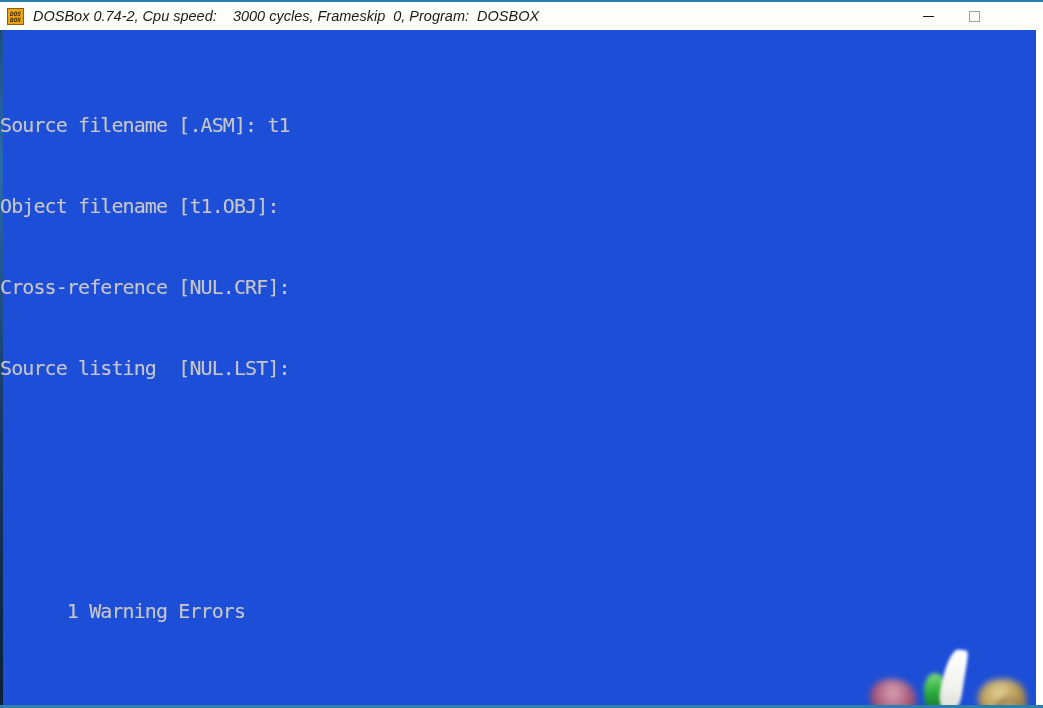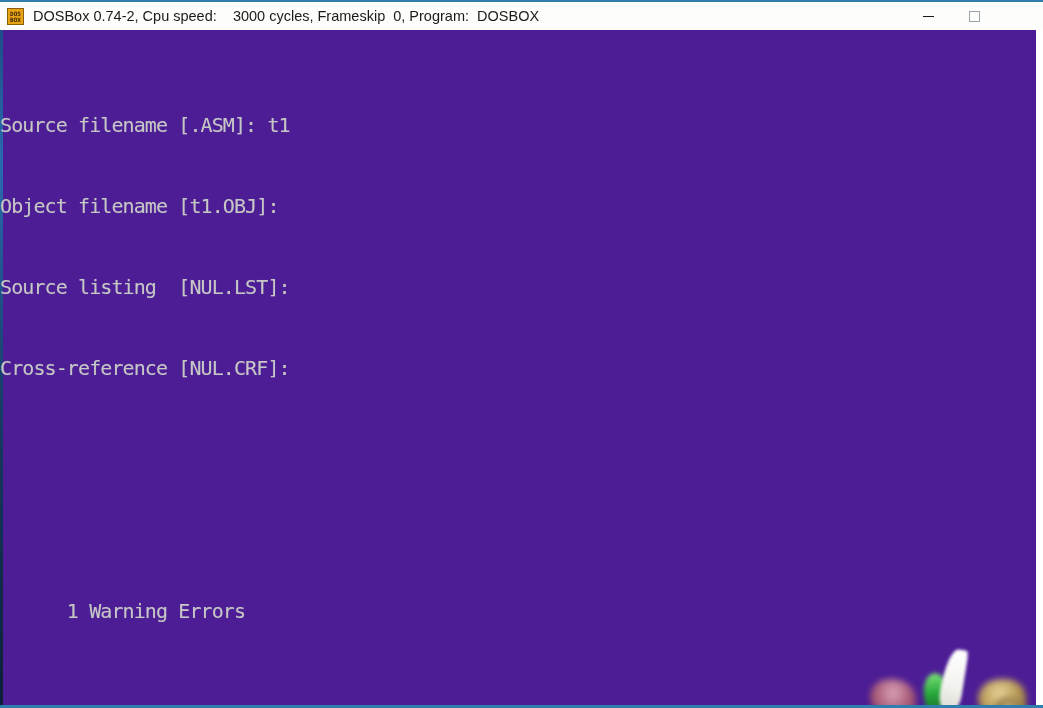--- a/index.html
+++ b/index.html
@@ -31,20 +31,21 @@
     background: #2e7fad;
   }
   #titlebar {
     position: absolute;
     top: 2px; left: 0;
     width: 1043px;
     height: 28px;
     background: #fdfdfb;
     display: flex;
     align-items: flex-end;
+    font-style: italic;
   }
   #titlebar-left {
     display: flex;
     align-items: center;
     flex: 1 1 auto;
     min-width: 0;
     padding-left: 7px;
   }
   .app-icon {
     width: 17px;
@@ -117,21 +118,21 @@
     opacity: 0;
   }
 
   
   #dos-screen {
     position: absolute;
     top: 30px;
     left: 0px;
     width: 1043px;
     height: 678px;
-    background: #4c1d95;
+    background: #1d4ed8;
     overflow: hidden;
   }
   #dos-left-border {
     position: absolute;
     top: 0; left: 0;
     width: 3px;
     height: 678px;
     background: linear-gradient(to bottom, #1d4f86 0%, #2a6bb0 20%, #173c66 55%, #0b2036 100%);
   }
   #dos-right-margin {
@@ -258,22 +259,22 @@
       </button>
     </div>
   </div>
 
   <div id="dos-screen">
     <div id="dos-left-border"></div>
 
     <div id="console-text">
       <div class="cline">Source filename [.ASM]: t1</div>
       <div class="cline">Object filename [t1.OBJ]:</div>
+      <div class="cline">Cross-reference [NUL.CRF]:</div>
       <div class="cline">Source listing  [NUL.LST]:</div>
-      <div class="cline">Cross-reference [NUL.CRF]:</div>
       <div class="cline"></div>
       <div class="cline"></div>
       <div class="cline">      1 Warning Errors</div>
       
       
       
       
       
       
       

